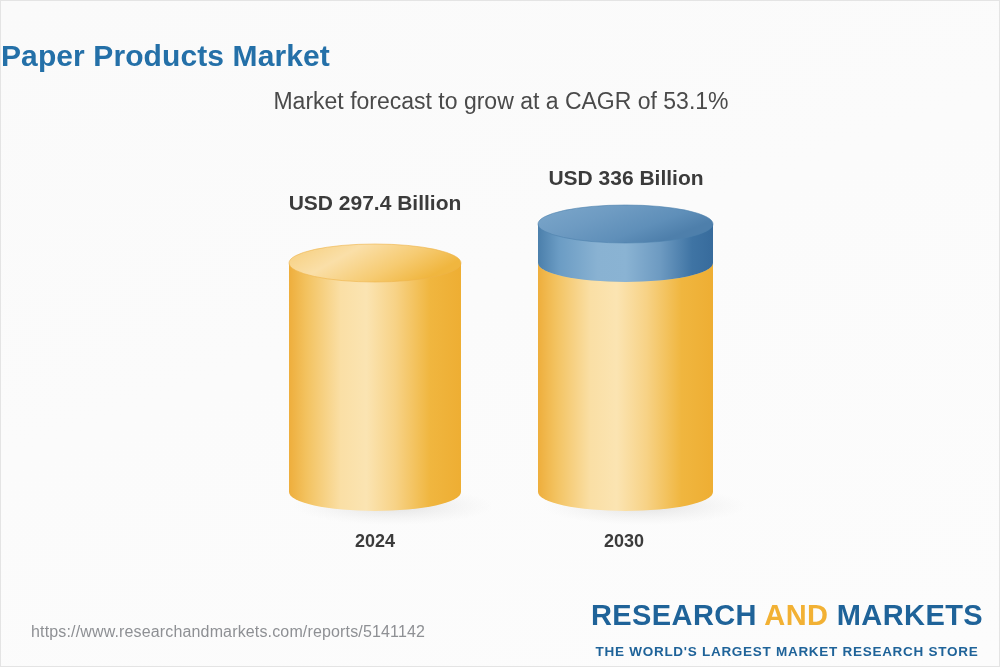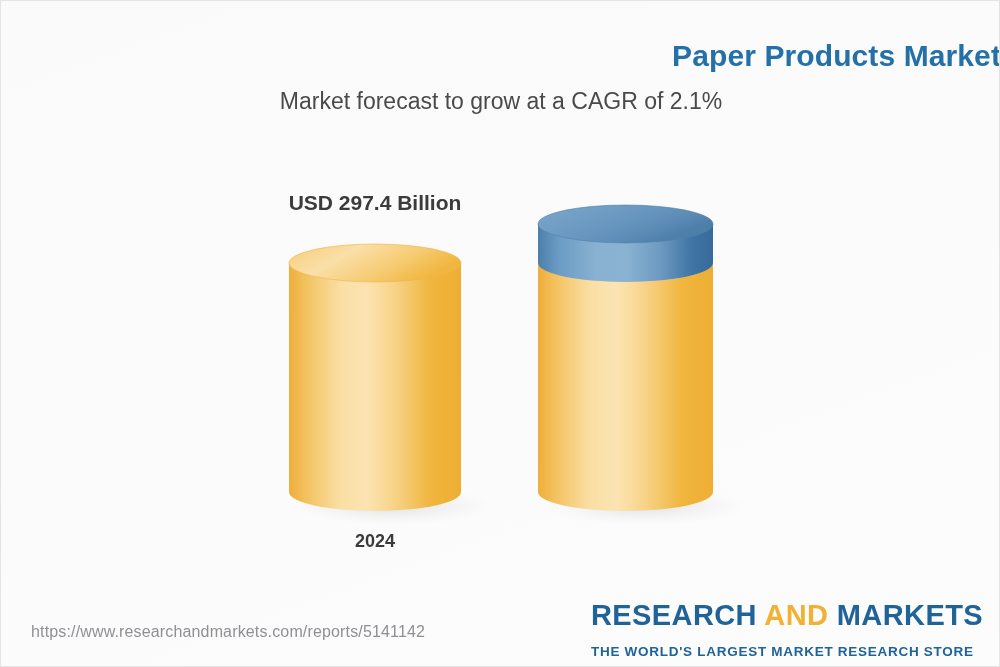--- a/index.html
+++ b/index.html
@@ -22,21 +22,21 @@
     background: linear-gradient(160deg, #fafafa 0%, #fbfbfb 45%, #fcfcfc 100%);
     overflow: hidden;
   }
 
   
   .chart-title {
     position: absolute;
     left: 0;
     top: 38px;
     width: 1000px;
-    text-align: right;
+    text-align: left;
     font-size: 30px;
     font-weight: bold;
     color: #2470a8;
     letter-spacing: 0.1px;
   }
   .chart-subtitle {
     position: absolute;
     left: 0;
     top: 87px;
     width: 1000px;
@@ -101,21 +101,21 @@
     top: 622px;
     font-size: 16px;
     color: #8e9094;
     letter-spacing: 0.15px;
     text-align: right;
   }
   .logo {
     position: absolute;
     right: 16px;
     top: 600px;
-    text-align: left;
+    text-align: center;
     line-height: 1;
   }
   .logo-main {
     font-size: 29px;
     font-weight: bold;
     letter-spacing: 0.4px;
     color: #1f6399;
     white-space: nowrap;
   }
   .logo-main .and { color: #f2b134; }
@@ -127,21 +127,21 @@
     color: #1f6399;
     white-space: nowrap;
   }
 </style>
 </head>
 <body>
 
 <div id="infographic">
 
   <div class="chart-title">Paper Products Market</div>
-  <div class="chart-subtitle">Market forecast to grow at a CAGR of 2.1%</div>
+  <div class="chart-subtitle">Market forecast to grow at a CAGR of 53.1%</div>
 
   <div class="plot">
 
     <div class="bar-group g0">
       <div class="value-label">USD 297.4 Billion</div>
 
       <svg class="cyl-svg" width="230" height="600" viewBox="0 0 230 600">
         <defs>
           <linearGradient id="yBody0" x1="0" y1="0" x2="1" y2="0">
             <stop offset="0%" stop-color="#eeae3c"></stop>
@@ -169,20 +169,21 @@
 
         <path d="M 14,262 L 14,491 A 86,19 0 0 0 186,491 L 186,262 Z" fill="url(#yBody0)"></path>
 
         <ellipse cx="100" cy="262" rx="86" ry="19" fill="url(#yTop0)" stroke="#eeb44a" stroke-width="0.6"></ellipse>
       </svg>
 
       <div class="cat-label">2024</div>
     </div>
 
     <div class="bar-group g1">
+      <div class="value-label">USD 336 Billion</div>
 
       <svg class="cyl-svg" width="232" height="600" viewBox="0 0 232 600">
         <defs>
           <linearGradient id="yBody1" x1="0" y1="0" x2="1" y2="0">
             <stop offset="0%" stop-color="#eeae3c"></stop>
             <stop offset="10%" stop-color="#f3c25f"></stop>
             <stop offset="30%" stop-color="#fadfa5"></stop>
             <stop offset="45%" stop-color="#fbe4b2"></stop>
             <stop offset="62%" stop-color="#f7d286"></stop>
             <stop offset="82%" stop-color="#f0b63f"></stop>
@@ -214,20 +215,21 @@
 
         <path d="M 14,262 L 14,491 A 87.5,19 0 0 0 189,491 L 189,262 Z" fill="url(#yBody1)"></path>
 
         <ellipse cx="101.5" cy="262" rx="87.5" ry="19" fill="url(#yTop1, #fadfa8)" style="fill:#f8d793"></ellipse>
 
         <path d="M 14,223 L 14,262 A 87.5,19 0 0 0 189,262 L 189,223 Z" fill="url(#bBody1)"></path>
 
         <ellipse cx="101.5" cy="223" rx="87.5" ry="19" fill="url(#bTop1)" stroke="#4e81ad" stroke-width="0.6"></ellipse>
       </svg>
 
+      <div class="cat-label">2030</div>
     </div>
   </div>
 
   <div class="footer-url">https://www.researchandmarkets.com/reports/5141142</div>
 
   <div class="logo">
     <div class="logo-main"><span>RESEARCH</span> <span class="and">AND</span> <span>MARKETS</span></div>
     <div class="logo-tag">THE WORLD'S LARGEST MARKET RESEARCH STORE</div>
   </div>
 

